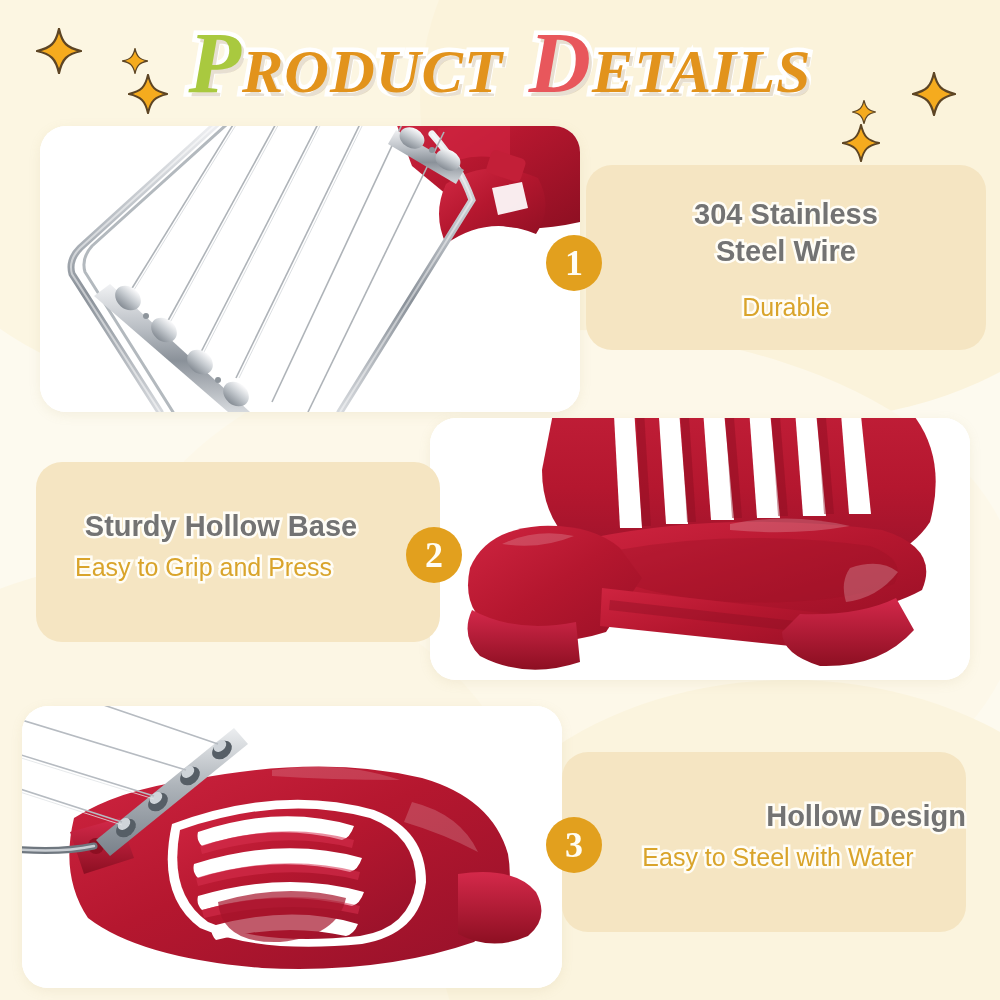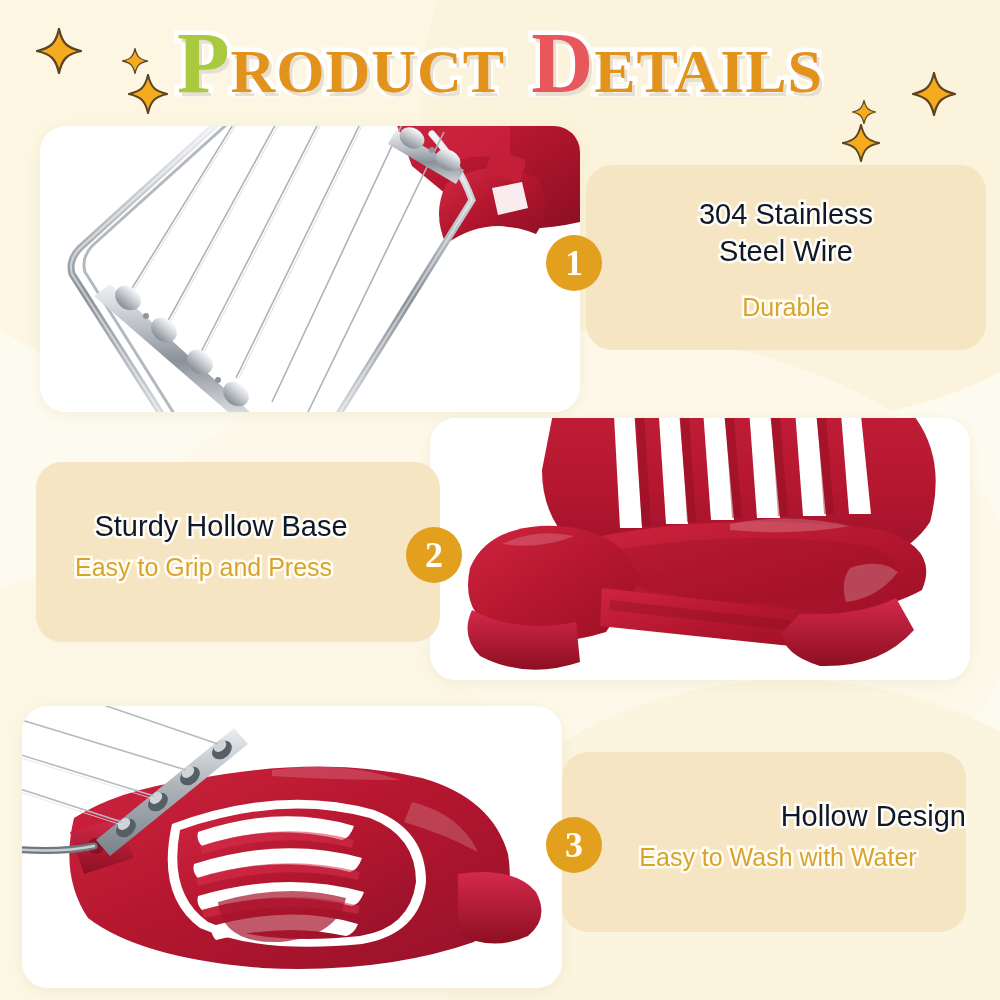--- a/index.html
+++ b/index.html
@@ -13,21 +13,21 @@
 
   
   .bg-wash{position:absolute;border-radius:50%;pointer-events:none;}
   .bw1{left:-120px;top:-160px;width:720px;height:560px;background:#fcf6e2;}
   .bw2{right:-180px;top:-220px;width:760px;height:640px;background:#fbf3db;}
   .bw3{left:120px;top:330px;width:900px;height:540px;background:#fdf8e9;}
   .bw4{left:-220px;top:560px;width:760px;height:620px;background:#fcf6e4;}
   .bw5{right:-140px;bottom:-200px;width:700px;height:520px;background:#fbf4de;}
 
   
-  #title-bar{position:absolute;left:0;top:8px;width:1000px;height:108px;}
+  #title-bar{position:absolute;left:0;top:8px;width:1000px;height:108px;font-style:italic;}
   #page-title{
     position:absolute;left:0;right:0;top:12px;
     text-align:center;
     font-size:82px;
     font-weight:bold;
     letter-spacing:1px;
     white-space:nowrap;
     line-height:1;
     font-family:"Liberation Serif", serif;
   }
@@ -68,22 +68,22 @@
     color:#fffdf5;
     font-size:36px;
     font-weight:bold;
     display:flex;align-items:center;justify-content:center;
     line-height:1;
     font-family:"Liberation Serif", serif;
     z-index:12;
   }
   .feat-title{
     position:absolute;
-    color:#0f172a;
-    font-weight:normal;
+    color:#737373;
+    font-weight:bold;
     font-size:29px;
     line-height:1.28;
     -webkit-text-stroke:5px #fffdf6;
     paint-order:stroke fill;
     white-space:pre-line;
     z-index:8;
   }
   .feat-sub{
     position:absolute;
     color:#d9a42b;
@@ -368,16 +368,16 @@
       <path d="M72 140 Q34 148 -20 142" fill="none" stroke="#6f777f" stroke-width="7" stroke-linecap="round"></path>
       <path d="M72 140 Q34 148 -20 142" fill="none" stroke="#c9ced3" stroke-width="2.4" stroke-linecap="round"></path>
 
       <path d="M390 96 q48 12 66 50 q-34 -18 -74 -30 z" fill="#ffffff" opacity=".18"></path>
       <path d="M250 64 q70 -10 128 10 q-70 0 -128 -4 z" fill="#ffffff" opacity=".16"></path>
     </svg>
   </div>
 
   <div class="text-panel" id="block-3-panel"></div>
   <div class="feat-title" id="feat-3-title">Hollow Design</div>
-  <div class="feat-sub" id="feat-3-sub">Easy to Wash with Water</div>
+  <div class="feat-sub" id="feat-3-sub">Easy to Steel with Water</div>
   <div class="badge" id="badge-3">3</div>
 
 </div>
 
 </body></html>

